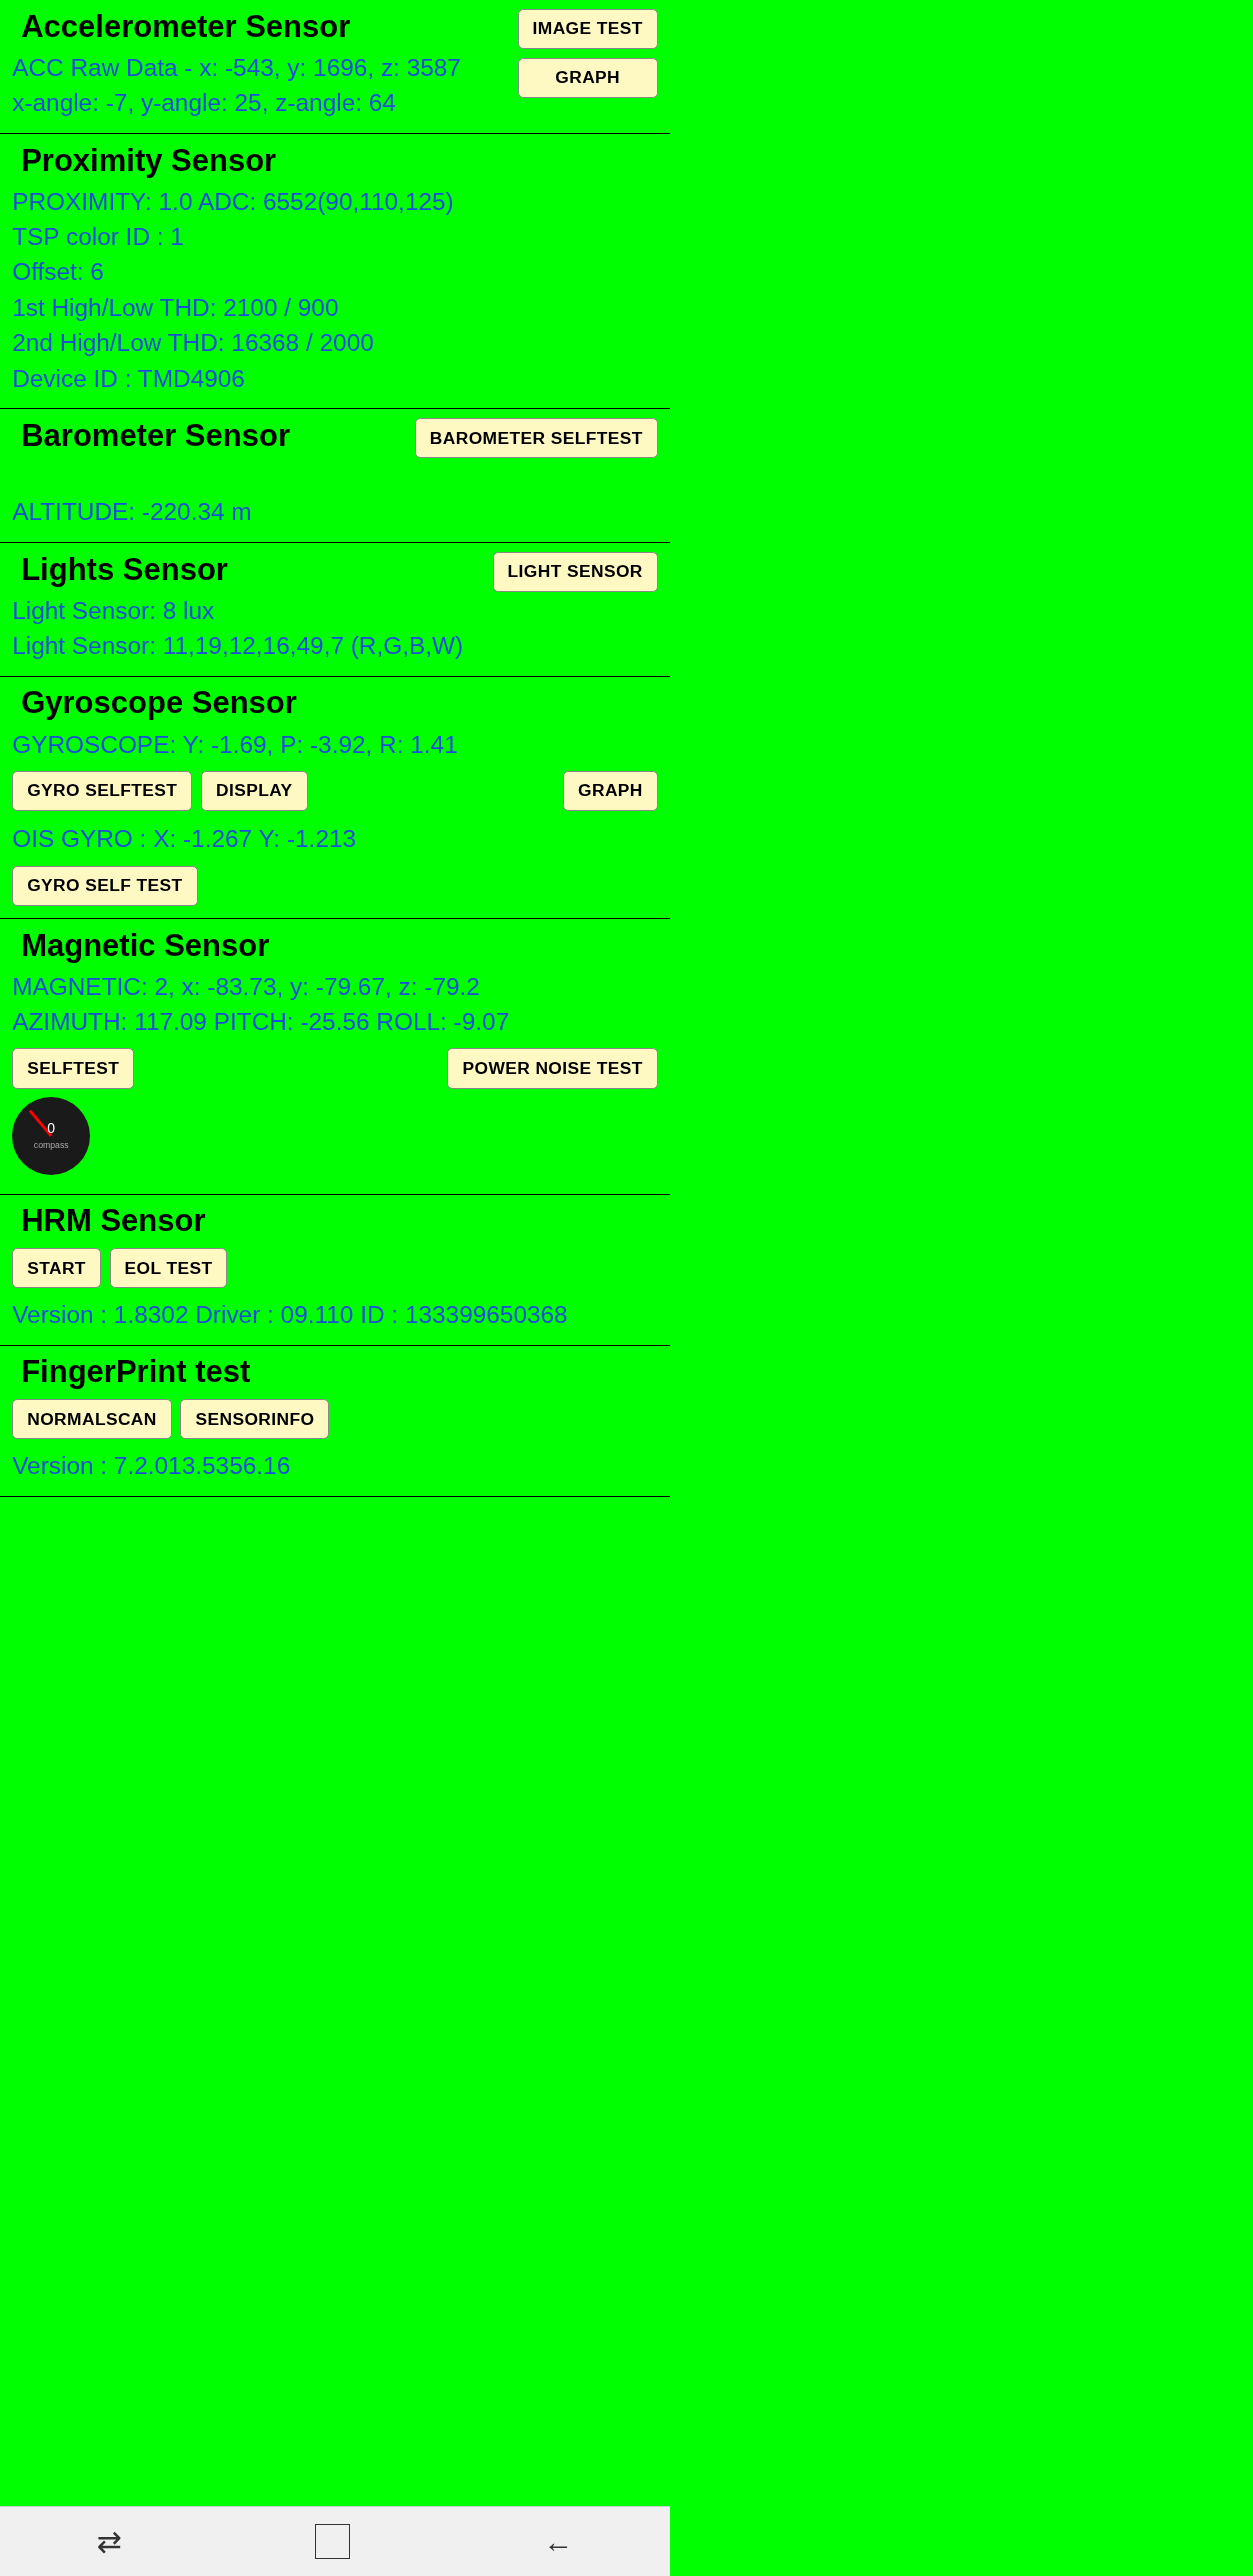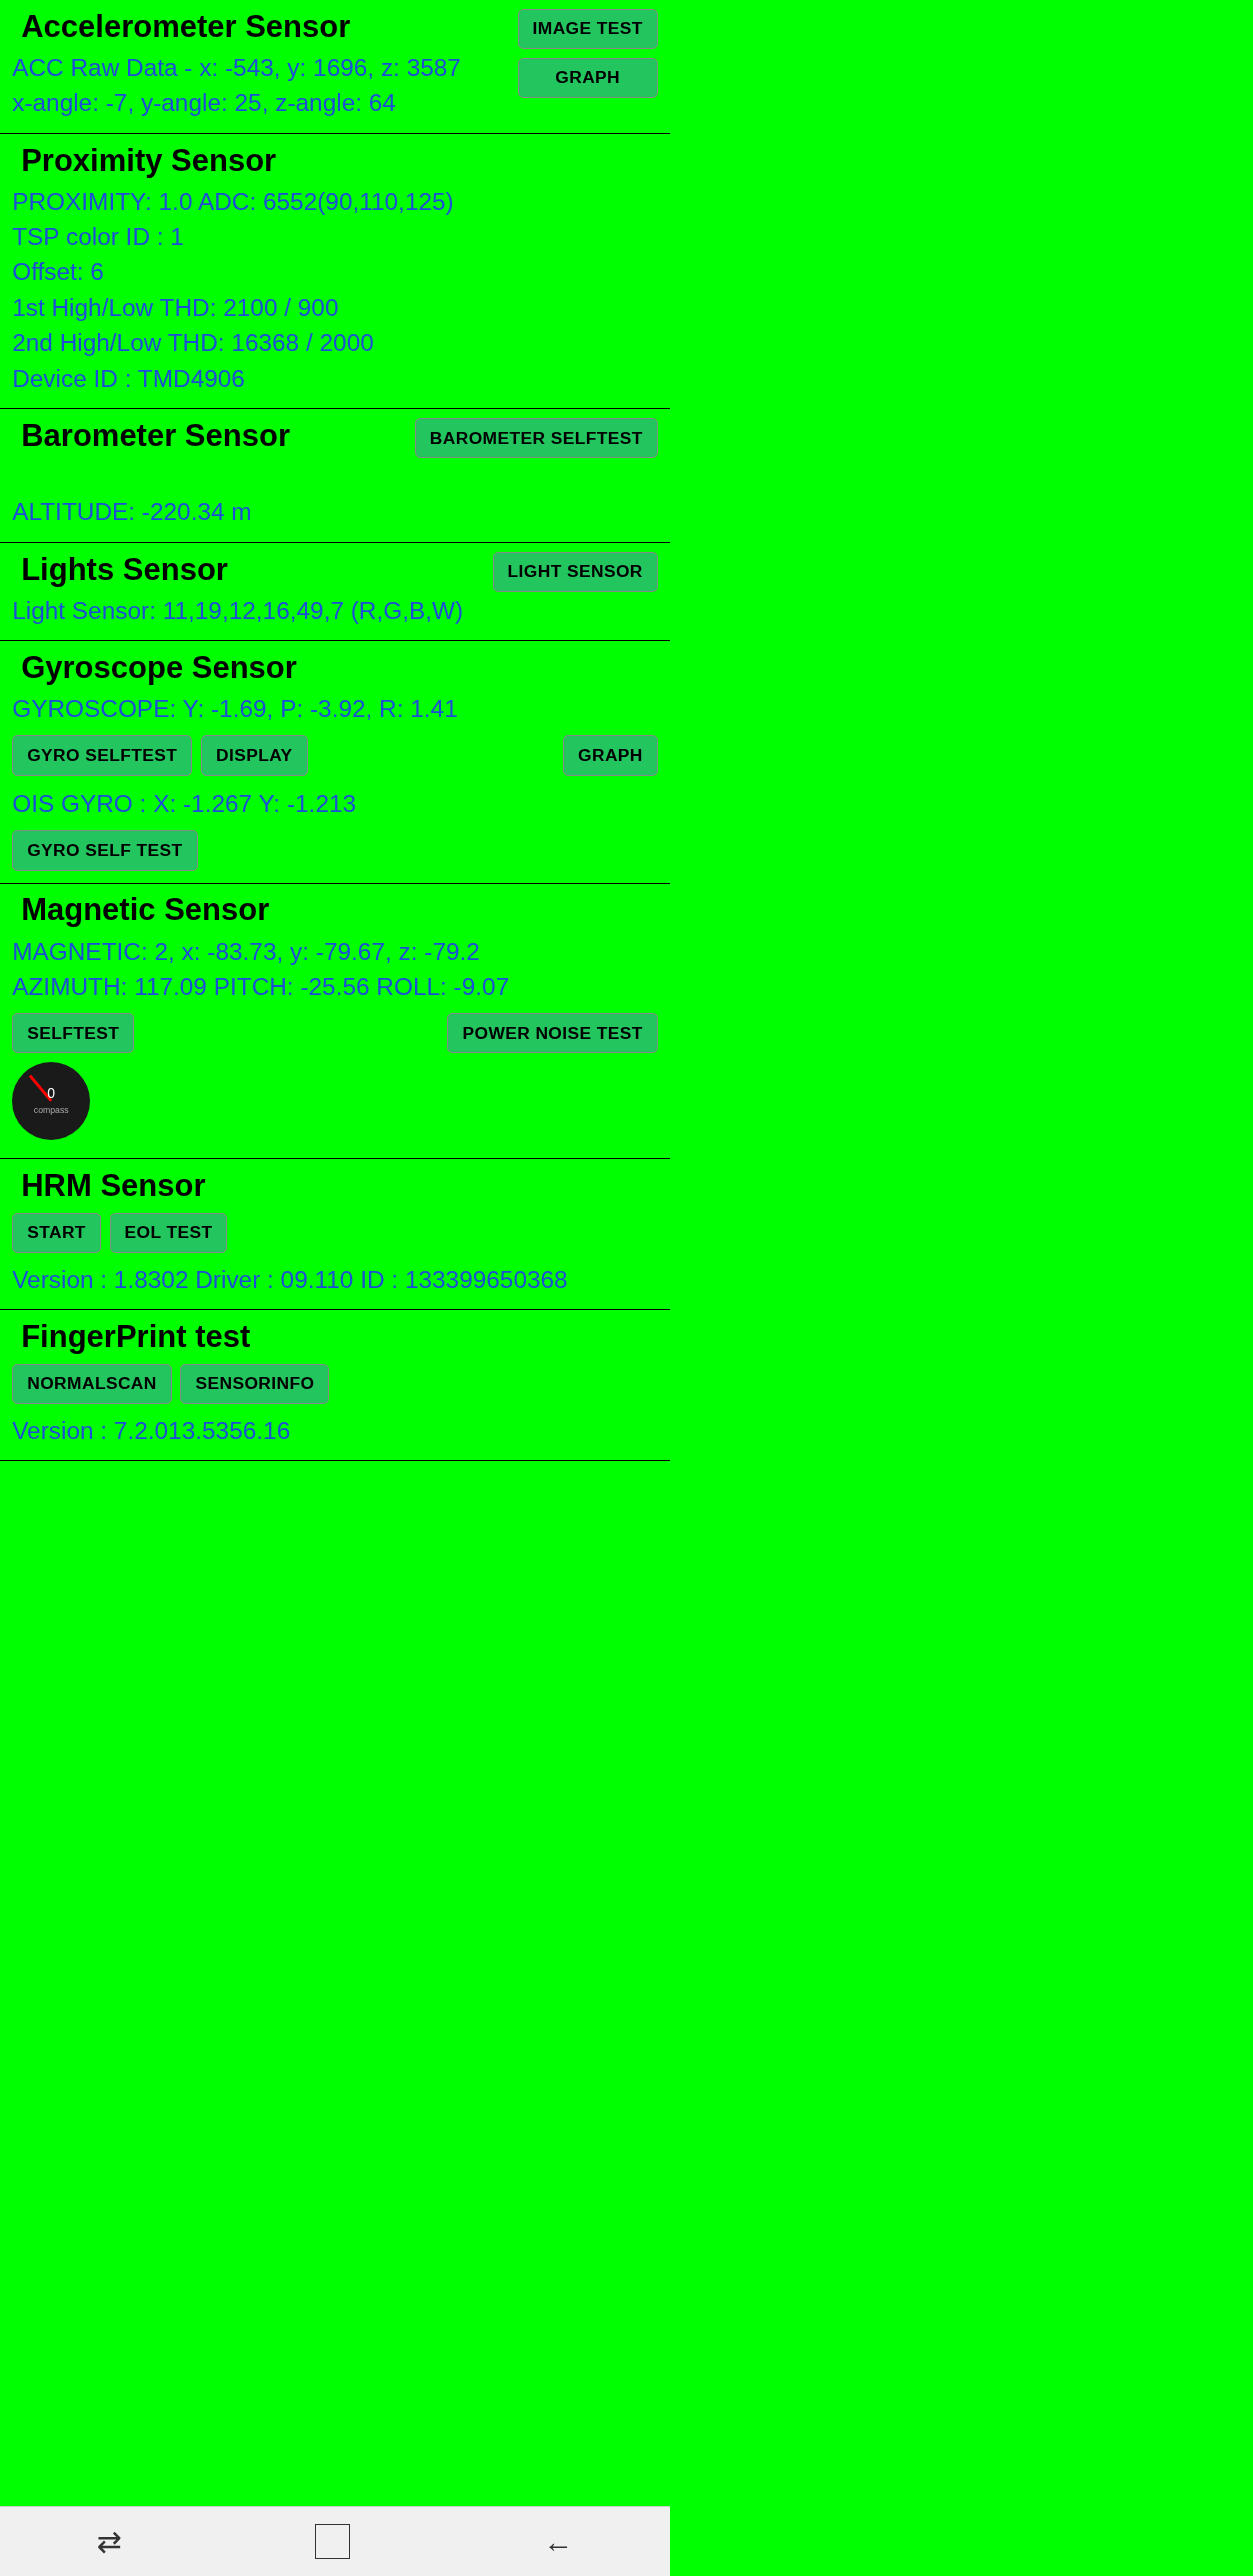--- a/index.html
+++ b/index.html
@@ -24,21 +24,21 @@
       color: #000;
       margin-bottom: 5.2px;
       margin-left: 9px;
     }
     .section-data {
       font-size: 24.4px;
       line-height: 1.45;
       color: #1d4ed8;
     }
     .btn {
-      background: #22c55e;
+      background: #fef9c3;
       border: 1.7px solid #888;
       border-radius: 5.2px;
       padding: 8.7px 14px;
       font-size: 17.4px;
       font-weight: bold;
       cursor: pointer;
       color: #000;
       letter-spacing: 0.4px;
     }
     .btn-row {
@@ -147,20 +147,21 @@
       <div>ALTITUDE: -220.34 m</div>
     </div>
     <div class="top-right-btns">
       <button class="btn">BAROMETER SELFTEST</button>
     </div>
   </div>
 
   <div class="section">
     <div class="section-title">Lights Sensor</div>
     <div class="section-data" style="padding-right:191px;">
+      <div>Light Sensor: 8 lux</div>
       <div>Light Sensor: 11,19,12,16,49,7 (R,G,B,W)</div>
     </div>
     <div class="top-right-btns">
       <button class="btn">LIGHT SENSOR</button>
     </div>
   </div>
 
   <div class="section">
     <div class="section-title">Gyroscope Sensor</div>
     <div class="section-data">

